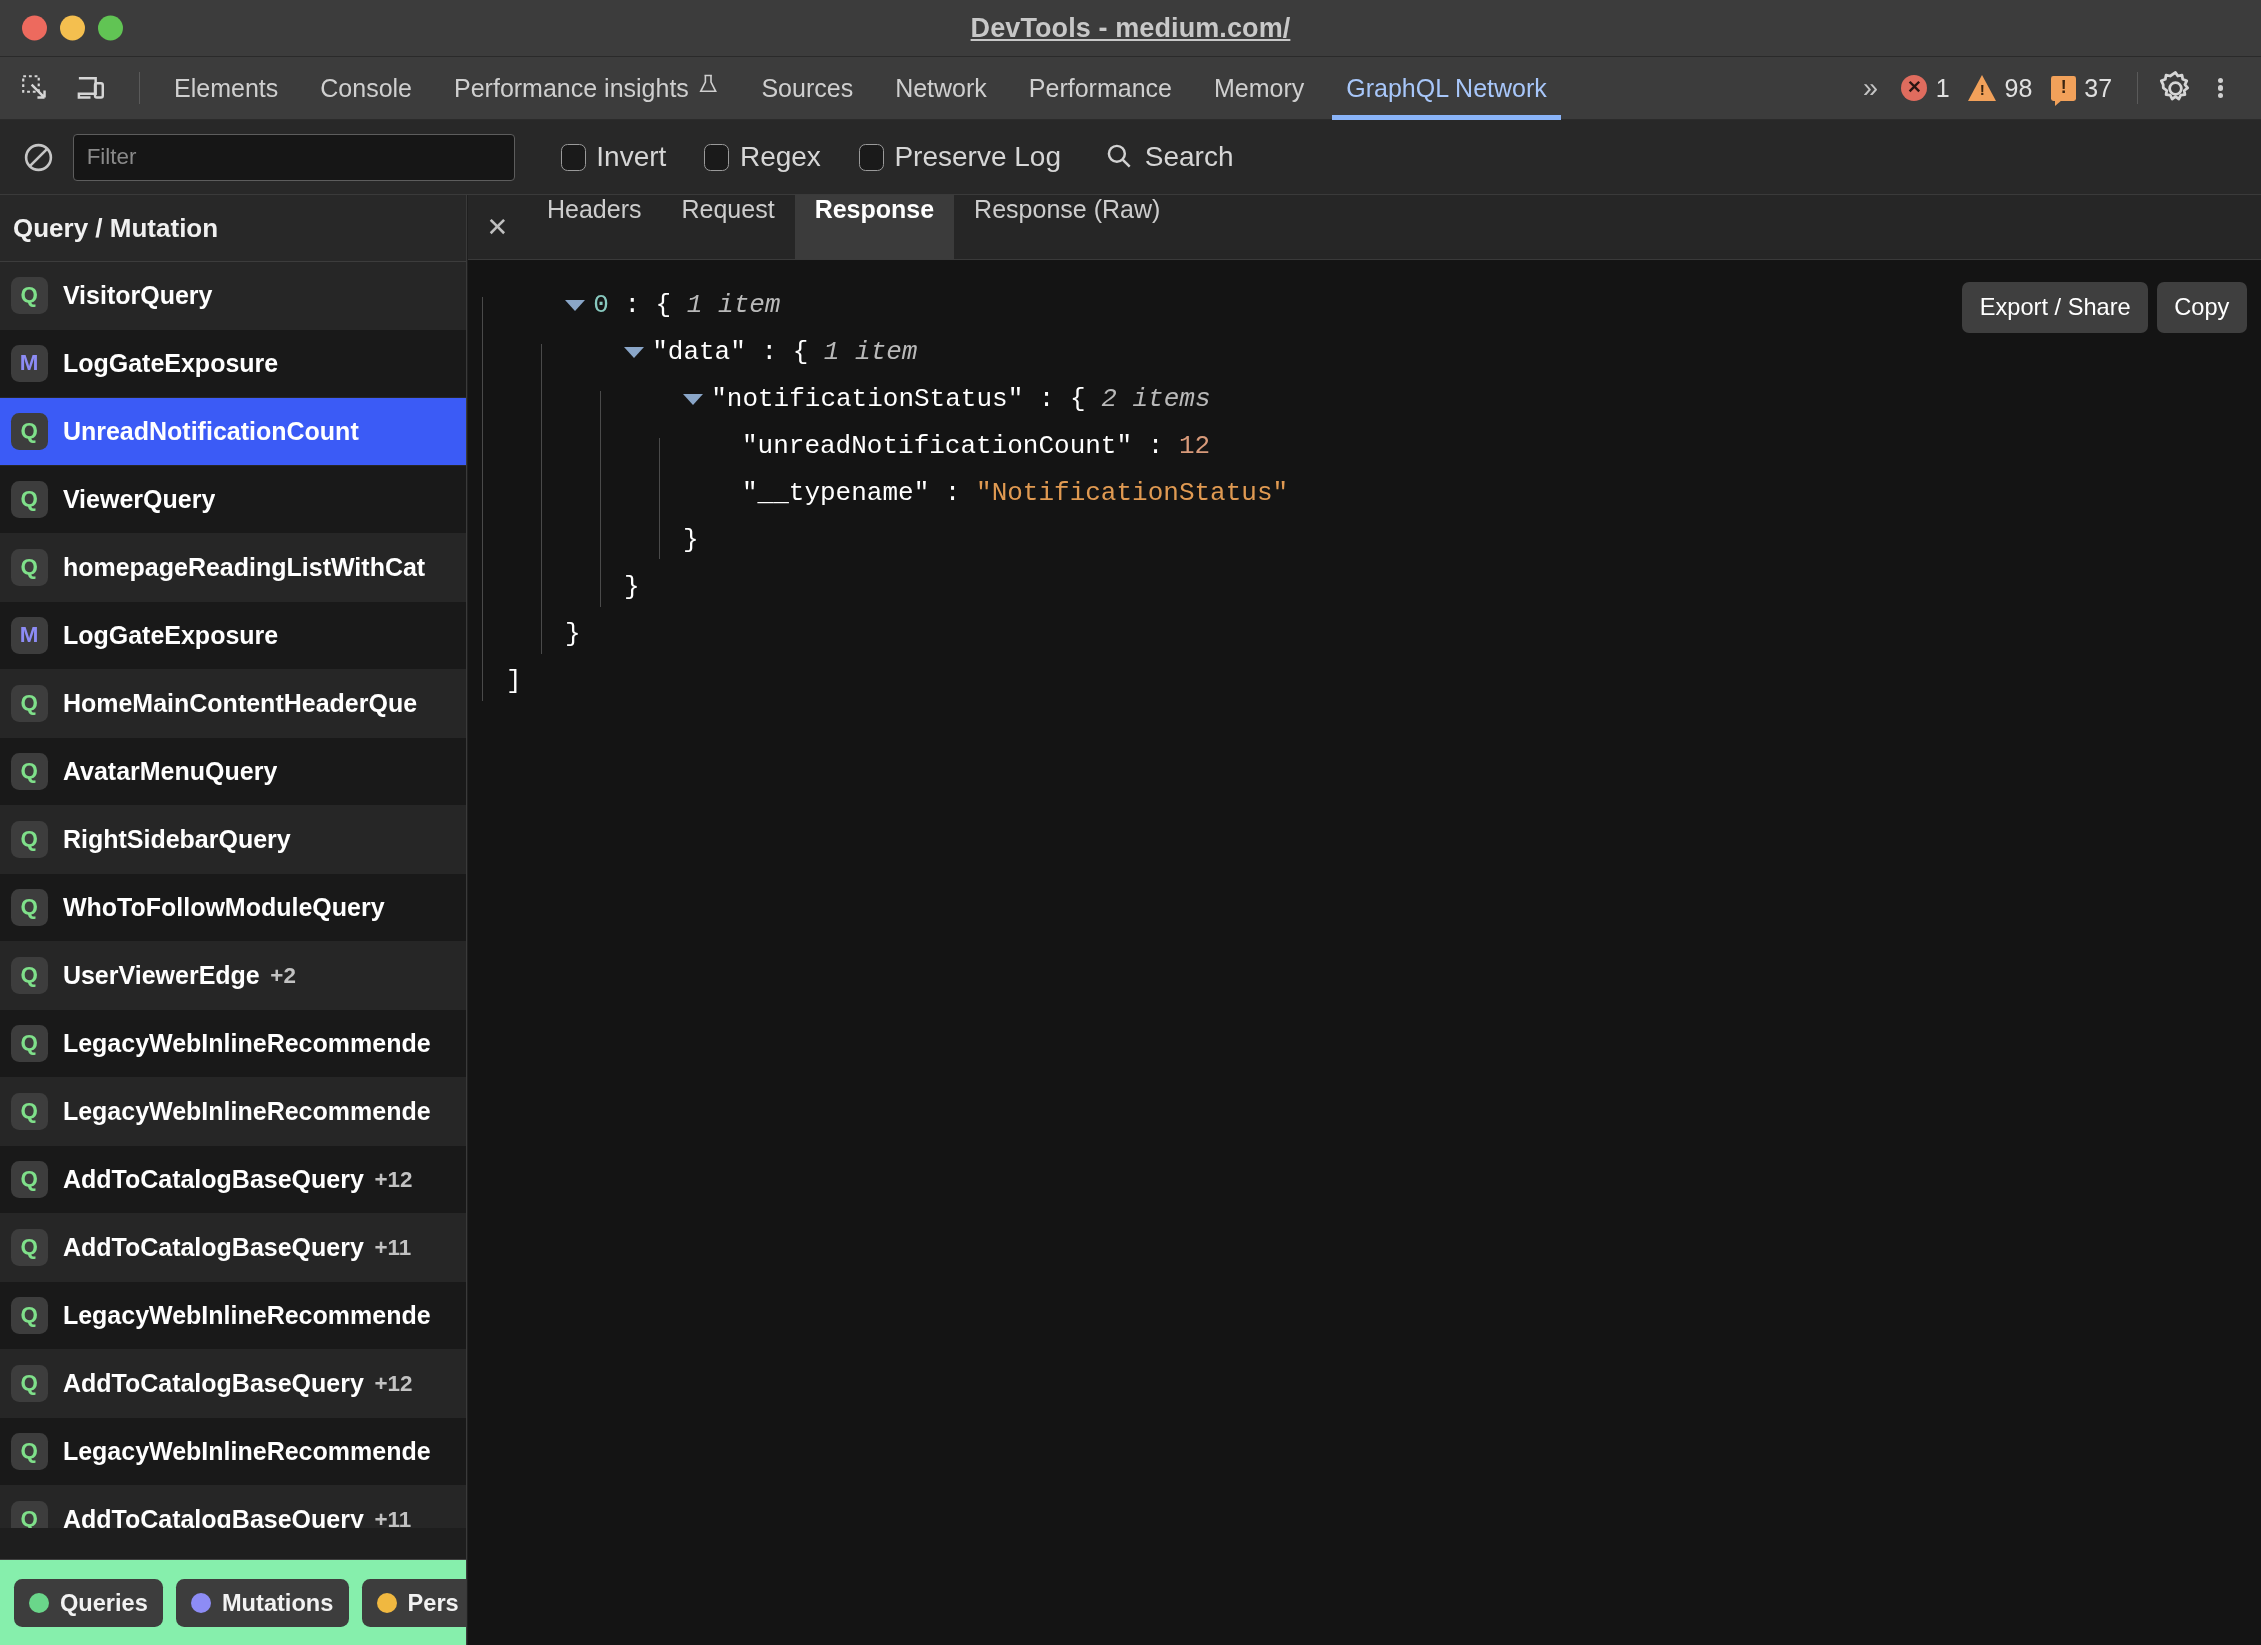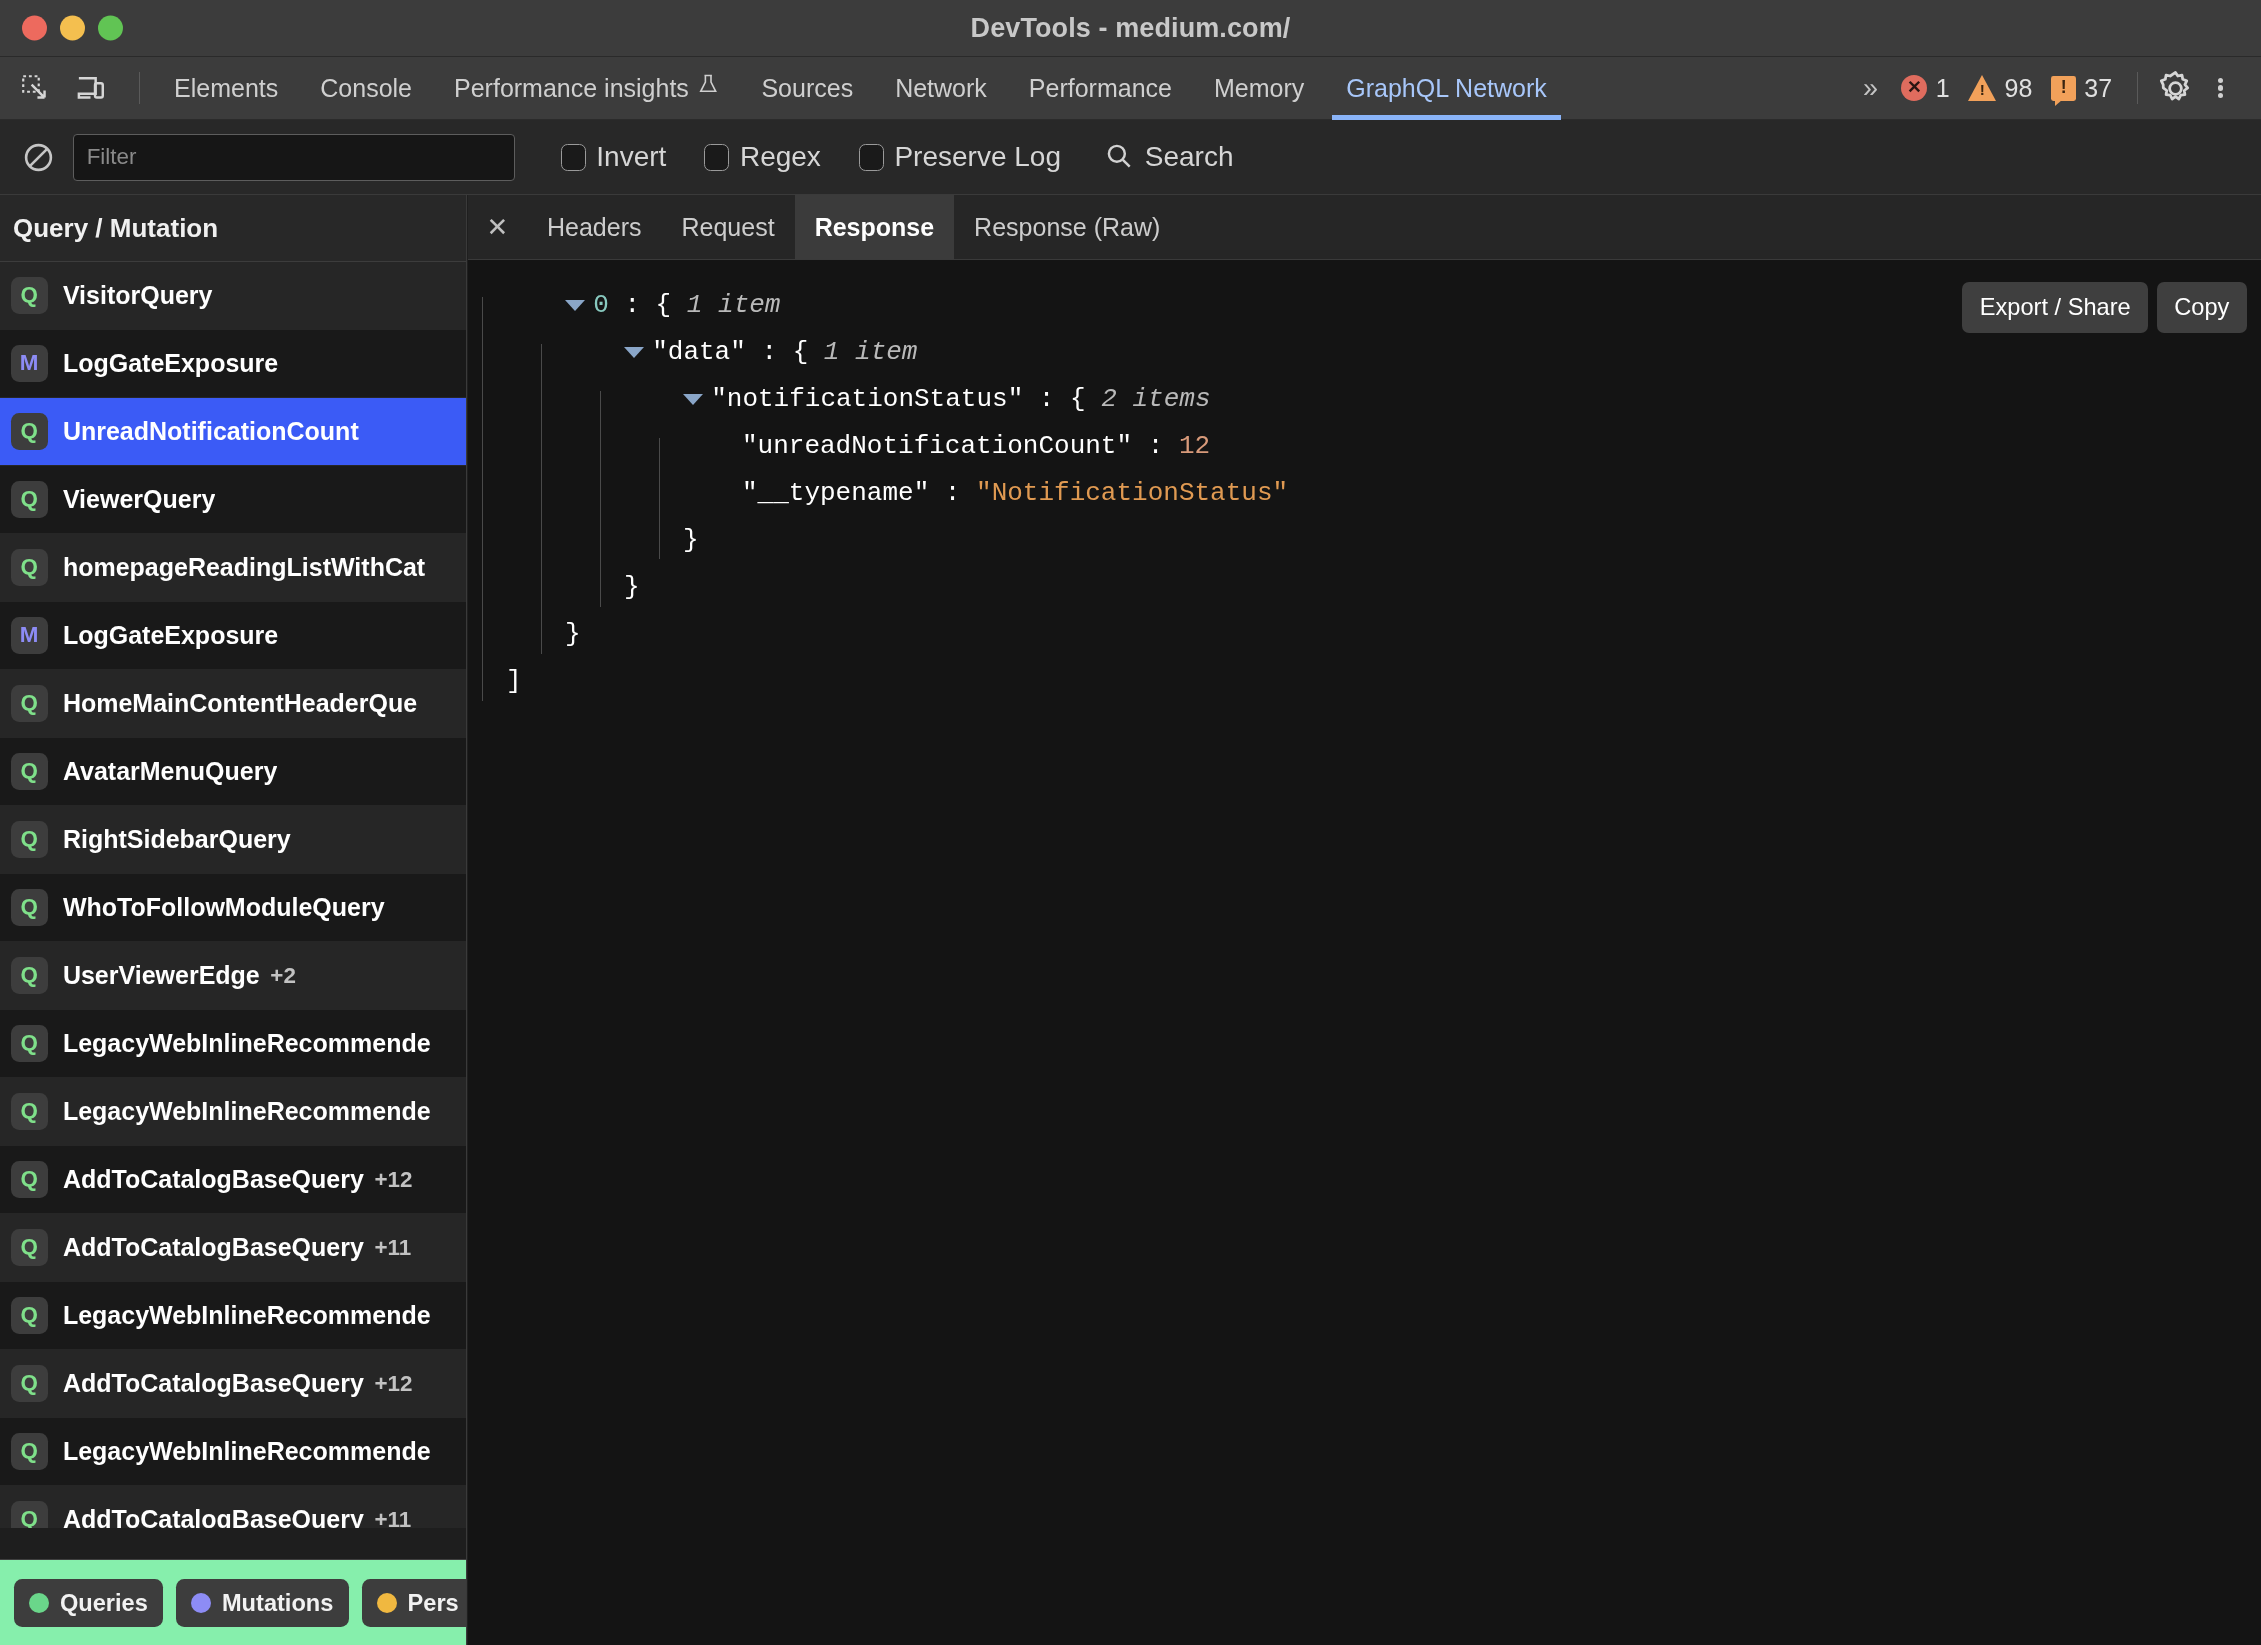--- a/index.html
+++ b/index.html
@@ -17,21 +17,21 @@
     background: #3c3c3c; border-bottom: 0.6px solid #2a2a2a;
     display: flex; align-items: center;
   }
   .traffic { position: absolute; left: 22.4px; top: 50%; transform: translateY(-50%); display: flex; gap: 13px; }
   .tl-dot { width: 25px; height: 25px; border-radius: 50%; }
   .tl-red { background: #ed6a5e; }
   .tl-yellow { background: #f4bf4f; }
   .tl-green { background: #61c454; }
   .title-text {
     position: absolute; left: 0; width: 2261px; text-align: center;
-    font-size: 27px; font-weight: bold; color: #c8c8c8; letter-spacing: 0.1px;
+    font-size: 27px; font-weight: bold; color: #c8c8c8; letter-spacing: 0.1px; text-decoration: underline;
   }
 
   
   .tabstrip {
     position: absolute; top: 57px; left: 0; width: 2261px; height: 63px;
     background: #3c3c3c; border-bottom: 0.6px solid #2b2b2b;
     display: flex; align-items: center;
   }
   .tool-icons { display: flex; align-items: center; padding-left: 15.3px; gap: 15.3px; }
   .icon-btn {
@@ -154,21 +154,21 @@
   }
   .detail-tabs {
     height: 65px; background: #262626; border-bottom: 1.2px solid #3a3a3a;
     display: flex; align-items: stretch;
   }
   .close-x {
     width: 59px; display: flex; align-items: center; justify-content: center;
     font-size: 26px; color: #c0c0c0;
   }
   .d-tab {
-    display: flex; align-items: center; padding: 0 20px;
+    display: flex; align-items: flex-start; padding: 0 20px;
     font-size: 25px; color: #cdcdcd; white-space: nowrap;
   }
   .d-tab.active { background: #3b3b3b; color: #ffffff; font-weight: bold; }
 
   .json-area { position: relative; height: 1386px; background: #141414; overflow: hidden; }
   .json-actions {
     position: absolute; top: 22.4px; right: 14px; display: flex; gap: 8.2px; z-index: 5;
   }
   .act-btn {
     background: #3f3f3f; border: none; border-radius: 7px;

